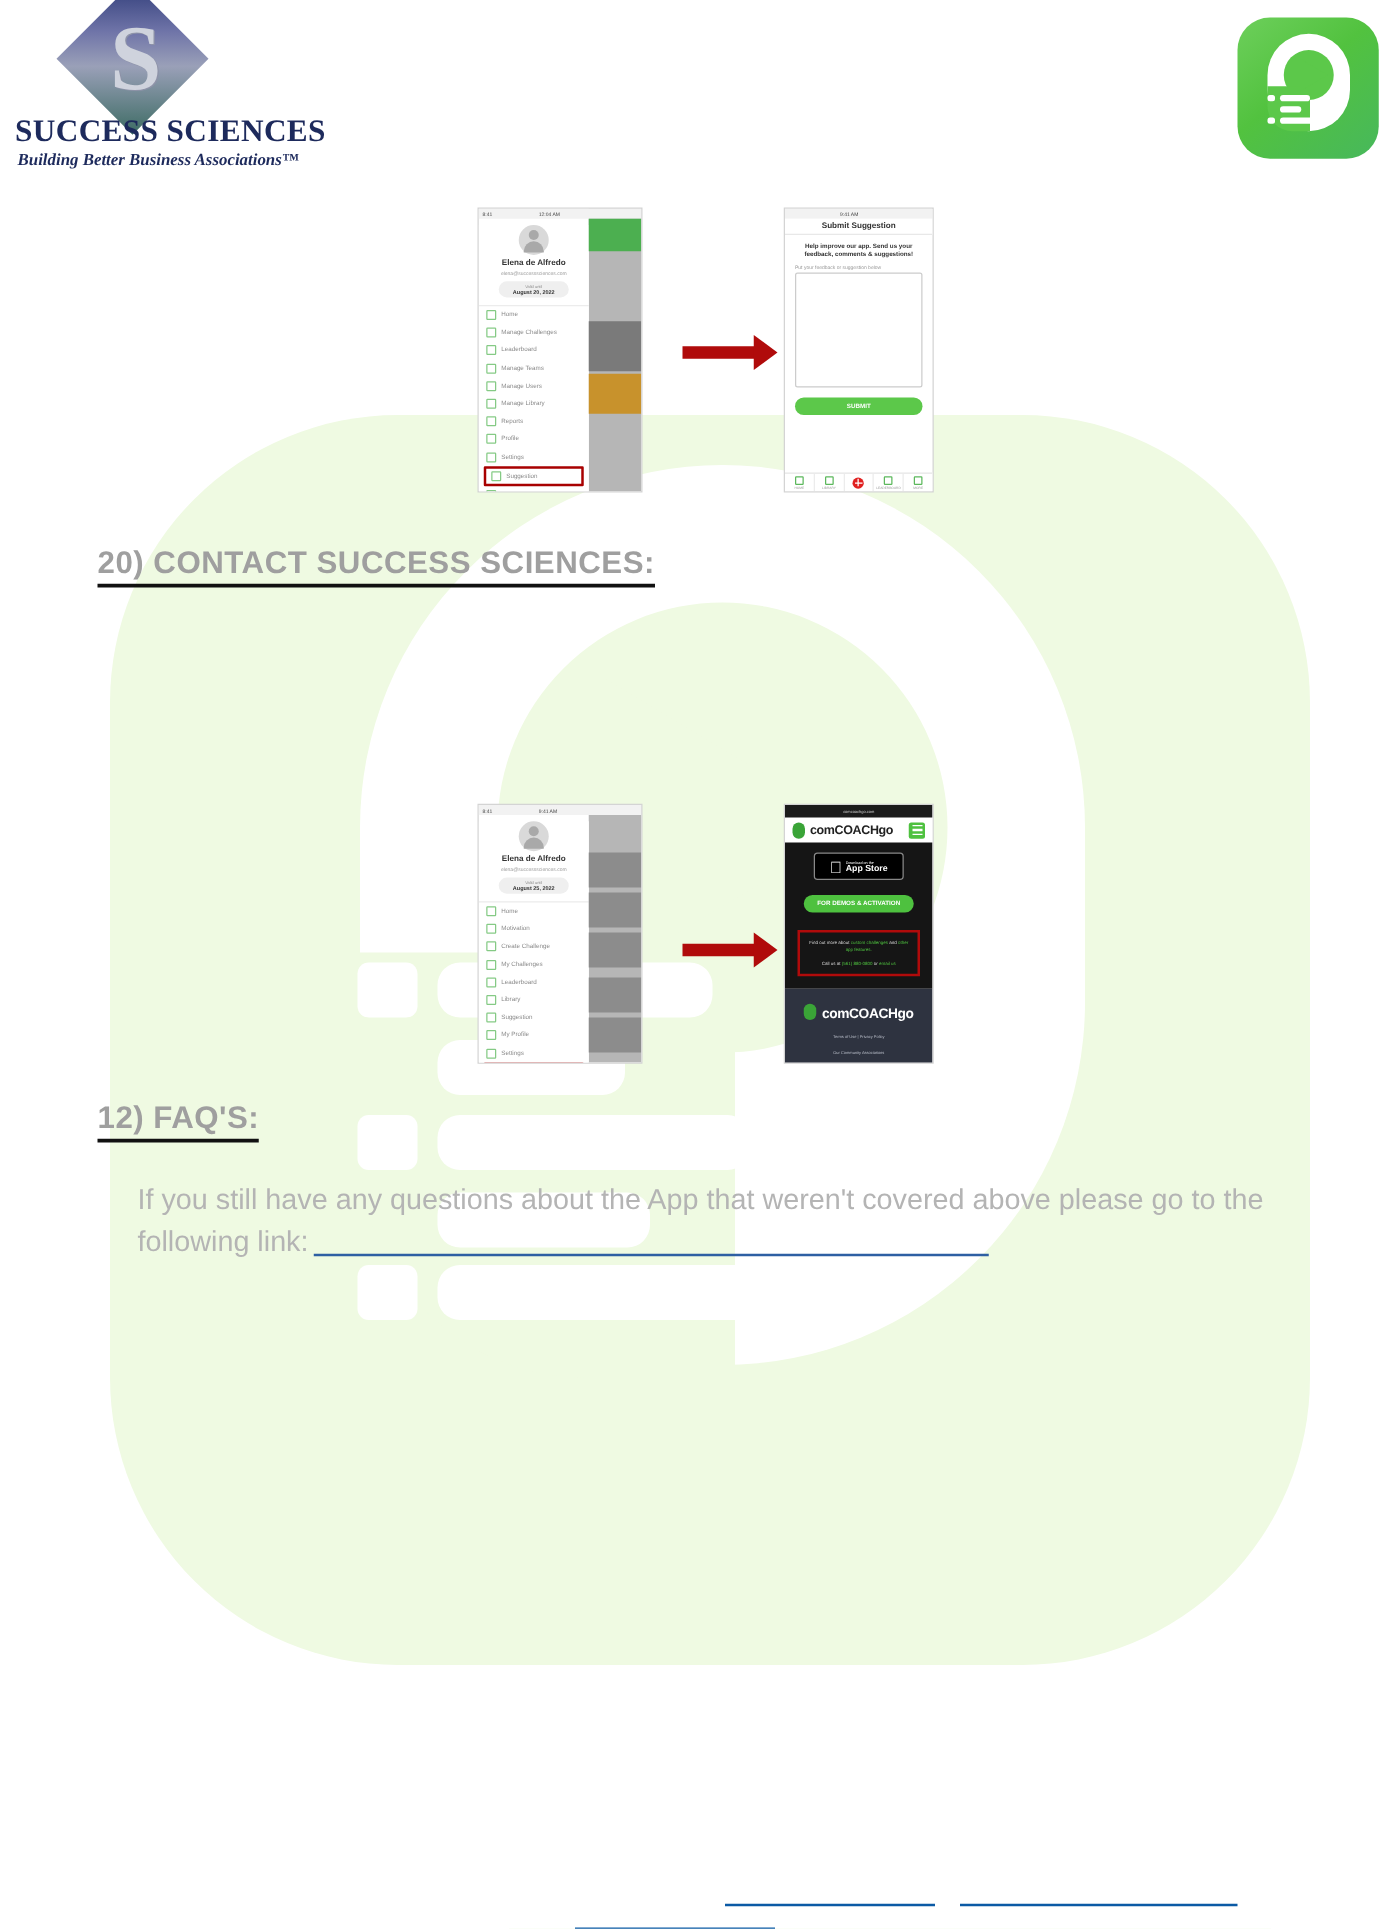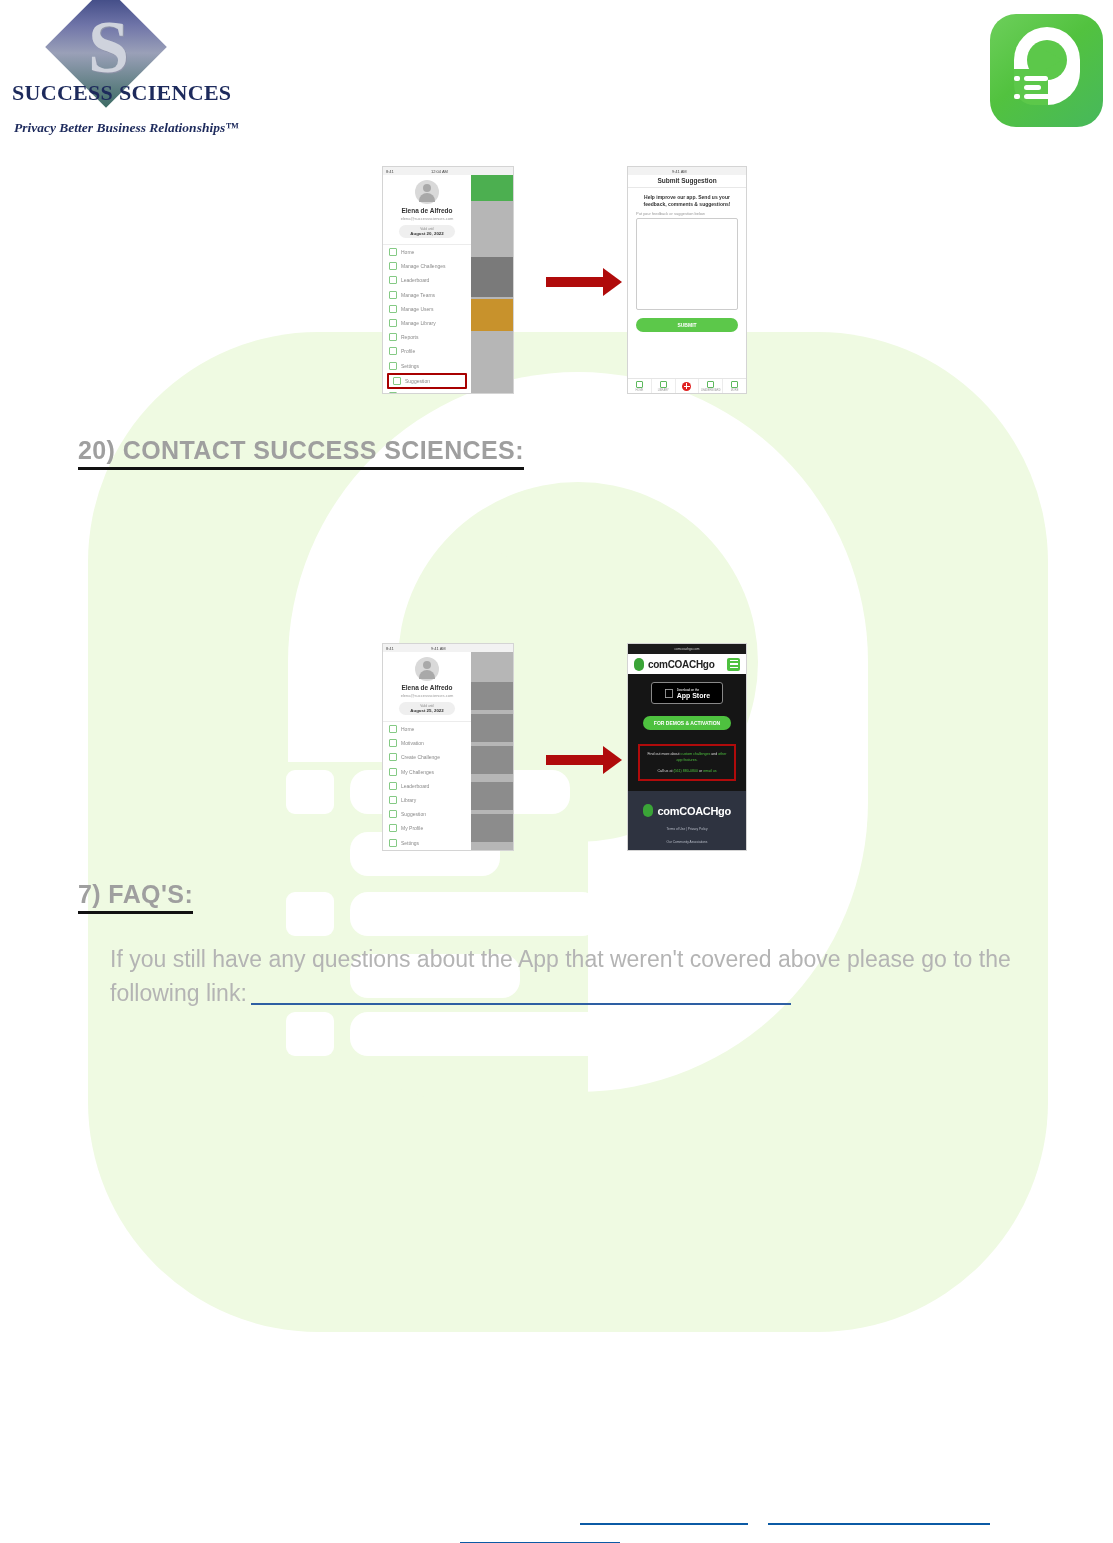--- a/index.html
+++ b/index.html
@@ -46,22 +46,22 @@
     transform:rotate(45deg);
     background:linear-gradient(135deg,#2e3b78 0%,#6f74a8 32%,#9aa0b8 55%,#3c6b63 100%);
   }
   .ss-s{
     position:absolute; left:78px; top:12px; width:40px; height:62px;
     color:#cfd3dd; font-family:"Liberation Serif", serif; font-size:74px;
     font-weight:bold; line-height:62px; text-align:center;
     text-shadow:1px 1px 0 #8e93a8;
   }
   .ss-name{
-    position:absolute; left:2px; top:76px; width:190px;
-    font-family:"Liberation Serif", serif; font-size:22px; letter-spacing:.3px;
+    position:absolute; left:2px; top:88px; width:190px;
+    font-family:"Liberation Serif", serif; font-size:25px; letter-spacing:.3px;
     color:#1d2a5c; font-variant:small-caps; font-weight:600; white-space:nowrap;
   }
   .ss-tag{
     position:absolute; left:4px; top:116px; width:190px;
     font-family:"Liberation Serif", serif; font-style:italic; font-weight:bold;
     font-size:13.5px; color:#1d2a5c; white-space:nowrap;
   }
 
   .app-icon{
     position:absolute; left:990px; top:14px; width:113px; height:113px;
@@ -186,21 +186,21 @@
   <div class="wm-line" style="left:262px;top:560px;width:250px;"></div>
   <div class="wm-line" style="left:262px;top:622px;width:170px;"></div>
   <div class="wm-dot" style="left:198px;top:680px;"></div>
   <div class="wm-line" style="left:262px;top:680px;width:300px;"></div>
 </div>
 
 <div class="ss-logo">
   <div class="ss-diamond"></div>
   <div class="ss-s">S</div>
   <div class="ss-name">SUCCESS SCIENCES</div>
-  <div class="ss-tag">Privacy Better Business Relationships™</div>
+  <div class="ss-tag">Building Better Business Associations™</div>
 </div>
 
 <div class="app-icon">
   <div class="ai-g"></div>
   <div class="ai-hole"></div>
   <div class="ai-notch"></div>
   <div class="ai-tri"></div>
   <div class="ai-dot" style="left:24px;top:62px;"></div>
   <div class="ai-line" style="left:34px;top:62px;width:24px;"></div>
   <div class="ai-line" style="left:34px;top:71px;width:17px;"></div>
@@ -418,21 +418,21 @@
   <div class="web-foot">
     <span class="web-logo-g" style="display:inline-block;vertical-align:-2px;"></span>
     <span class="wf-brand">comCOACHgo</span>
     <div class="wf-links">Terms of Use   |   Privacy Policy</div>
     <div class="wf-links">Our Community Associations</div>
   </div>
 
 </div>
 
 <div class="heading" style="left:78px;top:880px;">
-  <span class="ul">7) FAQ'S:</span>
+  <span class="ul">12) FAQ'S:</span>
 </div>
 
 <div class="faq-body">
   <span>If you still have any questions about the App that weren't covered above please go to the following link:</span><span class="link-blank"></span>
 </div>
 
 <div class="foot-link" style="left:580px;top:1522px;width:168px;"></div>
 <div class="foot-link" style="left:768px;top:1522px;width:222px;"></div>
 <div class="foot-link" style="left:460px;top:1541px;width:160px;"></div>
 

